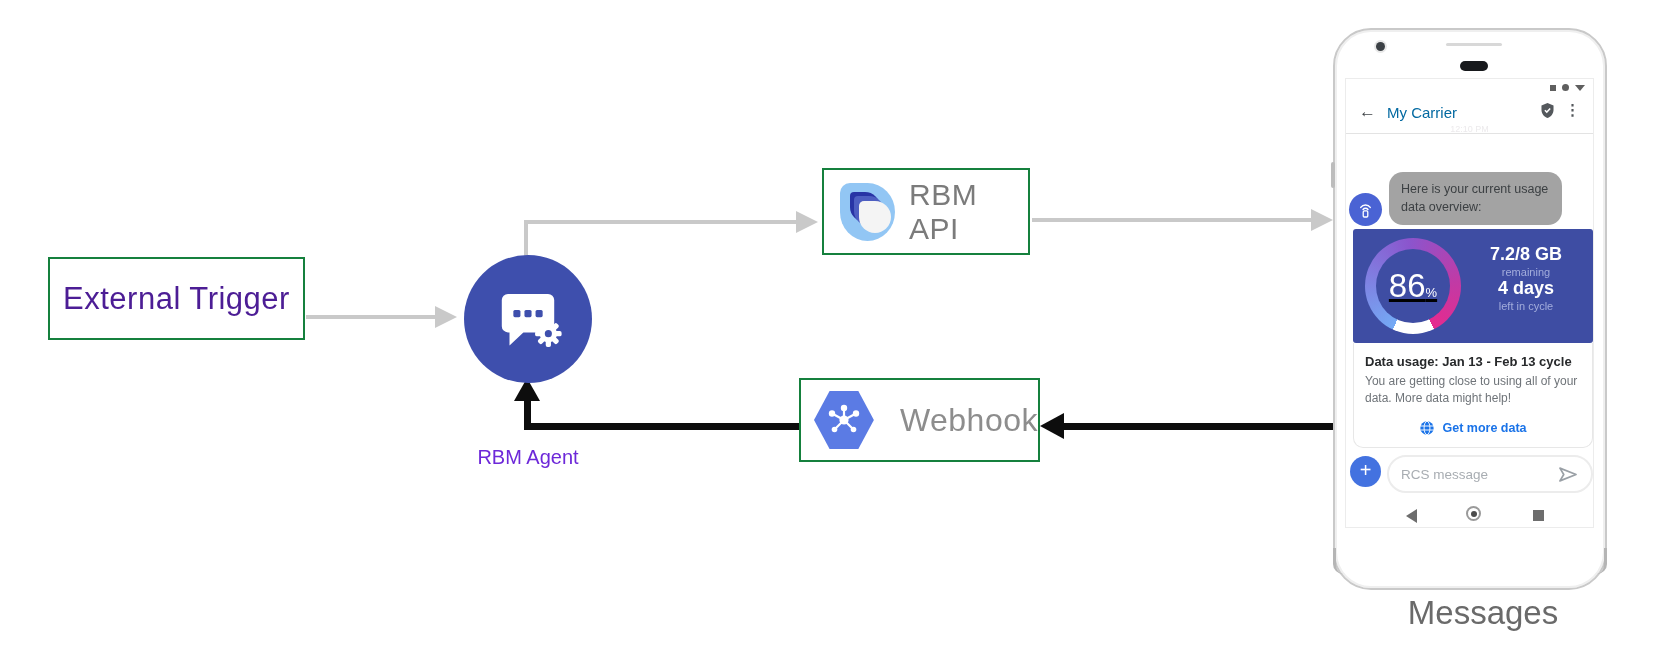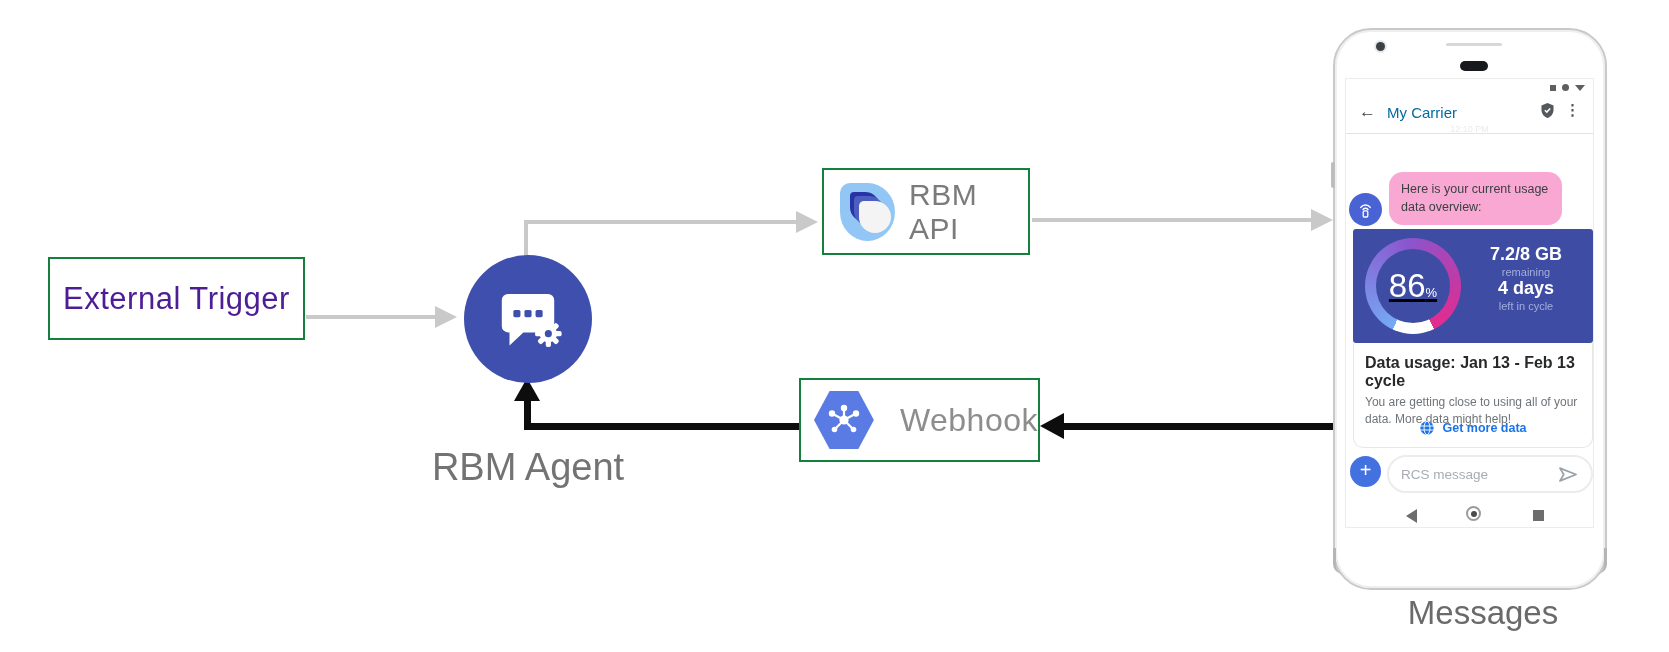--- a/index.html
+++ b/index.html
@@ -16,21 +16,21 @@
   #rbm-api-box { left:822px; top:168px; width:208px; height:87px; justify-content:flex-start; padding-left:16px; gap:14px; }
   #rbm-api-box .node-label { font-size:30px; color:#7b7b7b; }
 
   #webhook-box { left:799px; top:378px; width:241px; height:84px; justify-content:flex-start; padding-left:13px; gap:26px; }
   #webhook-box .node-label { font-size:32px; color:#8d8d8d; }
 
   
   #rbm-agent-circle { position:absolute; left:464px; top:255px; width:128px; height:128px; border-radius:50%;
     background:#3e4fad; display:flex; align-items:center; justify-content:center; }
   #rbm-agent-label { position:absolute; left:403px; top:446px; width:250px; text-align:center;
-    font-size:38px; color:#737373; font-weight:300; }
+    font-size:20px; color:#6d28d9; font-weight:300; }
 
   
   .gline { position:absolute; background:#c9c9c9; }
   .ghead-right { position:absolute; width:0; height:0; border-top:11px solid transparent;
     border-bottom:11px solid transparent; border-left:22px solid #c9c9c9; }
   
   .bline { position:absolute; background:#0d0d0d; }
   .bhead-left { position:absolute; width:0; height:0; border-top:13px solid transparent;
     border-bottom:13px solid transparent; border-right:24px solid #0d0d0d; }
   .bhead-up { position:absolute; width:0; height:0; border-left:13px solid transparent;
@@ -69,38 +69,38 @@
 
   .app-header { position:absolute; left:0; top:14px; width:100%; height:41px; border-bottom:1px solid #e3e3e3; }
   .back-glyph { position:absolute; left:13px; top:9px; font-size:17px; color:#3f4347; }
   .header-title { position:absolute; left:41px; top:11px; font-size:15px; color:#0369a1; }
   .shield-wrap { position:absolute; right:37px; top:8px; }
   .overflow-glyph { position:absolute; right:13px; top:8px; font-size:15px; color:#53575b; letter-spacing:0; font-weight:bold; }
   .faint-timestamp { position:absolute; left:0; right:0; top:45px; text-align:center; font-size:9px; color:#eceaec; }
 
   .bot-avatar { position:absolute; left:3px; top:114px; width:33px; height:33px; border-radius:50%; background:#4a63d4;
     display:flex; align-items:center; justify-content:center; }
-  .chat-bubble { position:absolute; left:43px; top:93px; width:173px; background:#f9a8d4; border-radius:14px 14px 14px 14px;
+  .chat-bubble { position:absolute; left:43px; top:93px; width:173px; background:#a3a3a3; border-radius:14px 14px 14px 14px;
     padding:9px 12px; font-size:12.5px; line-height:1.4; color:#3c4043; }
 
   .usage-card { position:absolute; left:7px; top:150px; width:240px; height:114px; background:#3e4da3; border-radius:3px; }
   .gauge { position:absolute; left:12px; top:9px; width:96px; height:96px; border-radius:50%;
     background:conic-gradient(from 205deg, #74aaf5 0deg, #8b55cd 150deg, #c13aa5 240deg, #e62a8e 309deg, #ffffff 309deg 360deg); }
   .gauge-hole { position:absolute; left:11px; top:11px; width:74px; height:74px; border-radius:50%; background:#3e4da3;
     display:flex; align-items:center; justify-content:center;text-decoration:underline; }
   .gauge-pct { color:#fff; font-size:33px; font-weight:300; }
   .gauge-pct .unit { font-size:13px; }
   .usage-right { position:absolute; right:8px; top:15px; width:118px; text-align:center; color:#fff; }
   .usage-amount { font-size:18px; font-weight:bold; }
   .usage-caption { font-size:11px; color:#a3addc; margin-top:1px; }
   .usage-days { font-size:18px; font-weight:bold; }
 
   .info-card { position:absolute; left:7px; top:264px; width:240px; height:105px; background:#fff;
     border:1px solid #e7e7e7; border-top:none; border-radius:0 0 10px 10px; padding:11px 11px 0 11px; }
-  .info-title { font-size:16px; font-weight:bold; color:#27292b; }
+  .info-title { font-size:13px; font-weight:bold; color:#27292b; }
   .info-body { font-size:12px; color:#6f7479; line-height:1.4; margin-top:4px; }
   .info-action { position:absolute; left:0; right:0; bottom:11px; display:flex; align-items:center; justify-content:center; gap:7px; cursor:pointer; }
   .info-action span { font-size:12.5px; font-weight:bold; color:#1a73e8; }
 
   .plus-btn { position:absolute; left:4px; top:377px; width:31px; height:31px; border-radius:50%; background:#4372e0;
     color:#fff; display:flex; align-items:center; justify-content:center; font-size:20px; font-weight:300; padding-bottom:2px; }
   .compose-pill { position:absolute; left:41px; top:376px; width:206px; height:38px; background:#fff;
     border:2px solid #ececec; border-radius:20px; display:flex; align-items:center; padding:0 12px; gap:8px; }
   .compose-pill input { flex:1; border:none; outline:none; font-size:13.5px; color:#5f6368; background:transparent; min-width:0; }
   .compose-pill input::placeholder { color:#a8adb2; }

